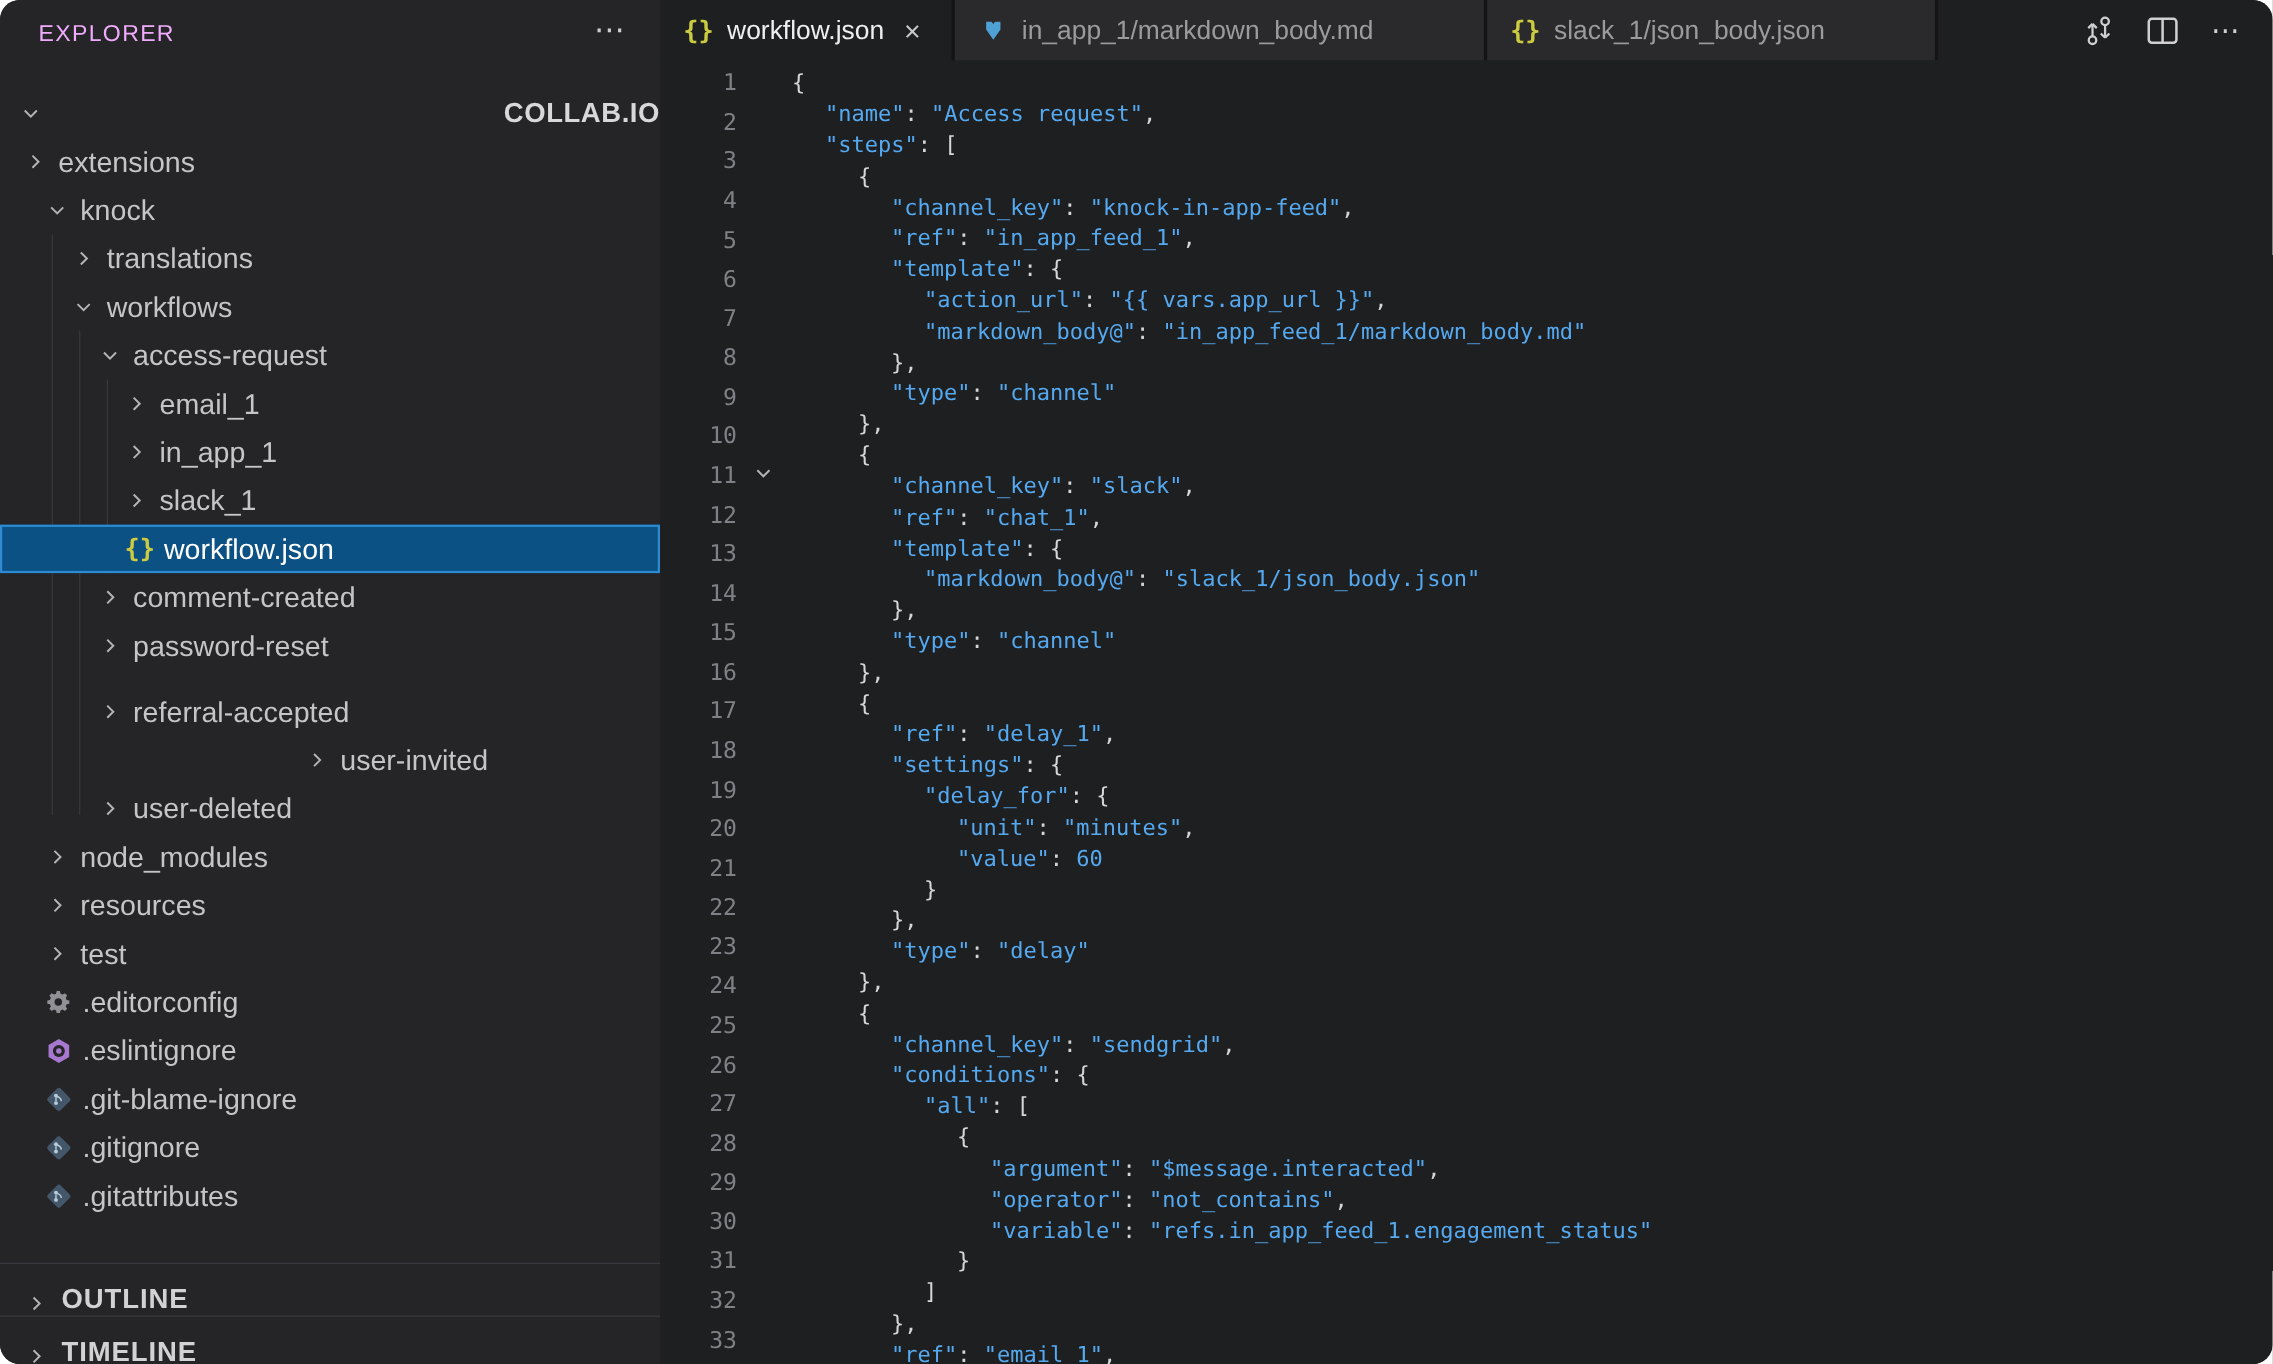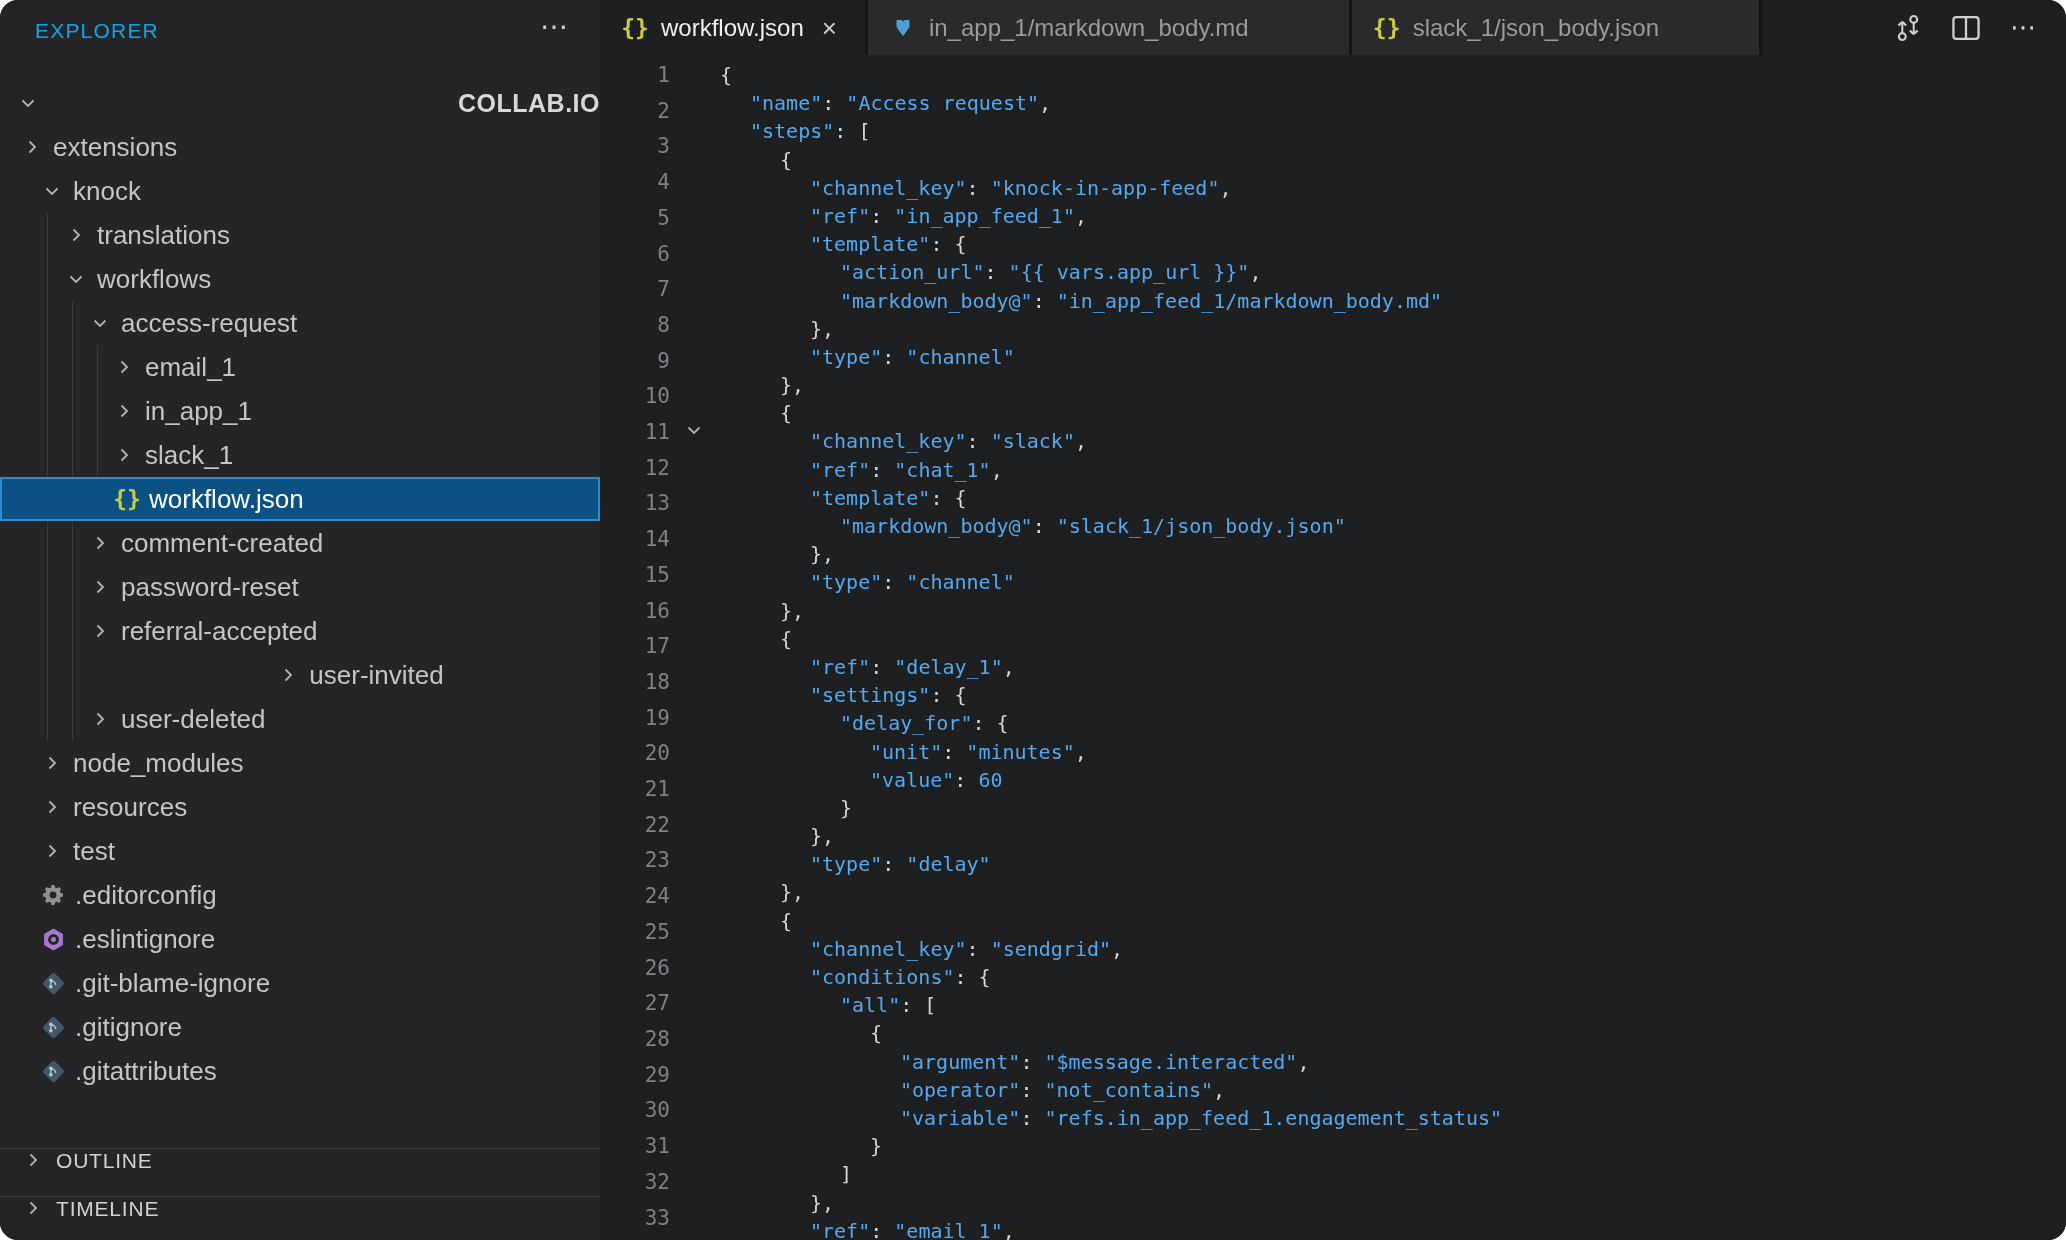--- a/index.html
+++ b/index.html
@@ -2,34 +2,34 @@
 <html><head>
 <meta charset="utf-8">
 <style>
   html,body{margin:0;padding:0;background:#ffffff;}
   #app{position:relative;width:2066px;height:1240px;background:#1e1f21;overflow:hidden;
        border-radius:18px;font-family:"Liberation Sans",sans-serif;}
 
   
   #sidebar{position:absolute;left:0;top:0;width:600px;height:1240px;background:#252528;}
   .sb-header{position:absolute;left:0;top:0;width:600px;height:62px;}
-  .sb-title{position:absolute;left:35px;top:19px;font-size:21px;letter-spacing:1.2px;color:#0ea5e9;}
+  .sb-title{position:absolute;left:35px;top:19px;font-size:21px;letter-spacing:1.2px;color:#f0abfc;}
   .sb-more{position:absolute;right:30px;top:10px;font-size:28px;color:#cdcdd0;letter-spacing:2px;cursor:pointer;}
 
   #tree{position:absolute;left:0;top:81px;width:600px;}
   .trow{position:relative;height:44px;display:flex;align-items:center;color:#c5c5c7;font-size:26px;cursor:pointer;box-sizing:border-box;}
   .trow .chevbox{width:24px;height:24px;flex:0 0 24px;display:flex;align-items:center;justify-content:center;margin-right:9px;}
   .trow.root{font-weight:700;color:#d8d8da;letter-spacing:.5px;font-size:25px;}
   .trow.selected{background:#0c5184;border:2px solid #2c8bd2;color:#ffffff;}
   .ticon{width:26px;height:26px;flex:0 0 26px;display:flex;align-items:center;justify-content:center;margin-right:9px;}
   .json-glyph{font-family:"DejaVu Sans Mono",monospace;font-weight:700;color:#cbcb41;font-size:23px;}
   .guide{position:absolute;width:1px;background:#3b3b3f;}
 
   .sb-panel{position:absolute;left:0;width:600px;height:47px;border-top:1px solid #3c3c40;
-            display:flex;align-items:flex-start;color:#d2d2d4;font-weight:400;font-size:21px;letter-spacing:.8px;cursor:pointer;}
+            display:flex;align-items:flex-end;color:#d2d2d4;font-weight:700;font-size:25px;letter-spacing:.8px;cursor:pointer;}
   .sb-panel .chevbox{width:22px;height:22px;margin:0 12px 0 22px;display:flex;align-items:center;justify-content:center;}
 
   
   #tabbar{position:absolute;left:600px;top:0;width:1466px;height:55px;background:#1e1f21;}
   #tabs{position:absolute;left:0;top:0;height:55px;display:flex;}
   .tab{height:55px;display:flex;align-items:center;box-sizing:border-box;padding:0 24px 0 22px;
        background:#2a2a2d;border-right:3px solid #141416;font-size:24px;color:#9b9b9e;cursor:pointer;white-space:nowrap;}
   .tab.active{background:#1e1f21;color:#efefef;}
   .tab .ticon{margin-right:13px;}
   .tab .label{margin-right:14px;}
@@ -153,21 +153,21 @@
           <span>comment-created</span>
         </div>
         <div class="trow" style="padding-left: 88px;">
           <span class="chevbox">
             <svg width="20" height="20" viewBox="0 0 20 20">
               <polyline points="7.5,4.5 13,10 7.5,15.5" fill="none" stroke="#b3b3b6" stroke-width="1.8"></polyline>
             </svg>
           </span>
           <span>password-reset</span>
         </div>
-        <div class="trow" style="padding-left: 88px;">
+        <div class="trow" style="padding-left: 88px; margin-top: 16px;">
           <span class="chevbox">
             <svg width="20" height="20" viewBox="0 0 20 20">
               <polyline points="7.5,4.5 13,10 7.5,15.5" fill="none" stroke="#b3b3b6" stroke-width="1.8"></polyline>
             </svg>
           </span>
           <span>referral-accepted</span>
         </div>
         <div class="trow" style="padding-left: 120px; justify-content: center;">
           <span class="chevbox">
             <svg width="20" height="20" viewBox="0 0 20 20">

